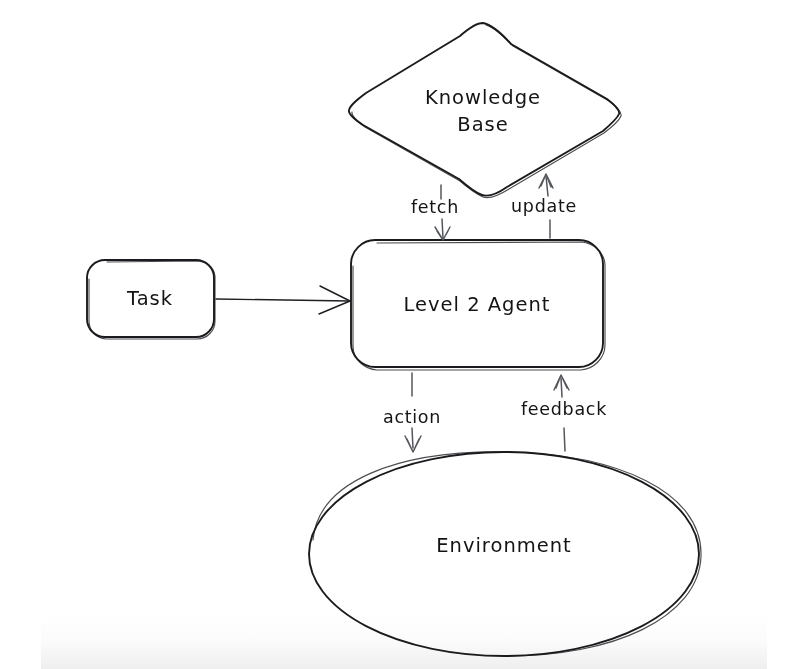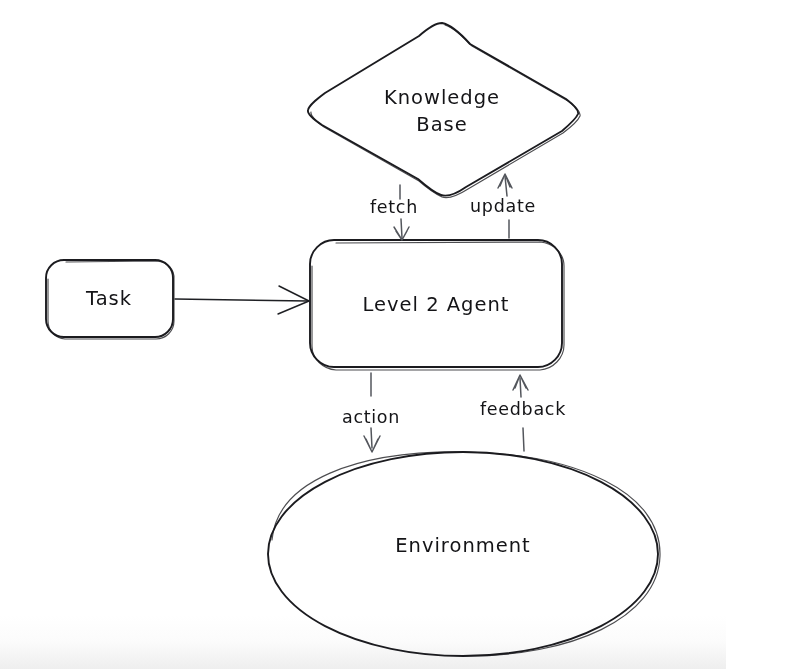--- a/index.html
+++ b/index.html
@@ -12,20 +12,21 @@
     height: 669px;
     overflow: hidden;
     font-family: "DejaVu Sans", sans-serif;
     background: #ffffff;
   }
   #canvas-root {
     position: relative;
     width: 726px;
     height: 669px;
     background: linear-gradient(to bottom, #ffffff 0%, #ffffff 92%, #fbfbfb 96%, #eeeeee 100%);
+    margin-left: 41px;
   }
   #diagram-svg {
     position: absolute;
     left: 0;
     top: 0;
     width: 809px;
     height: 669px;
     display: block;
   }
   .shape-stroke {

